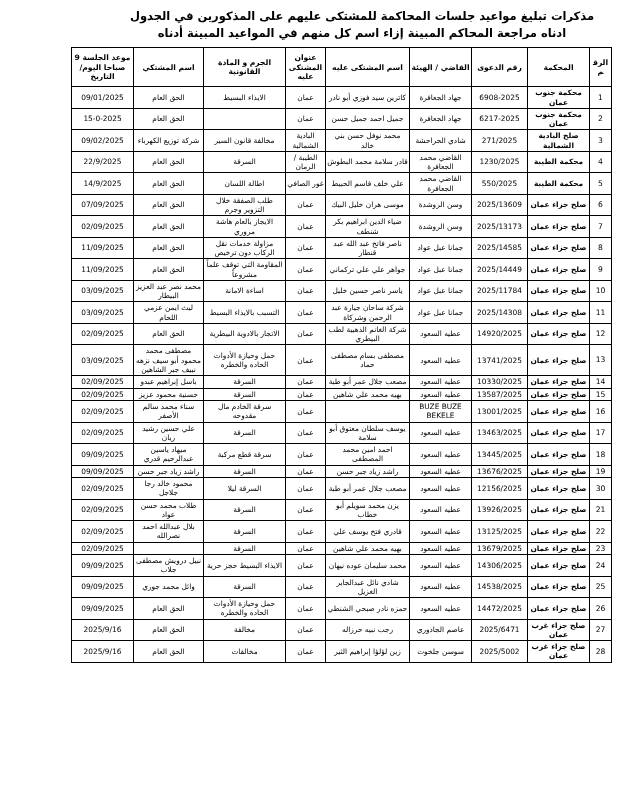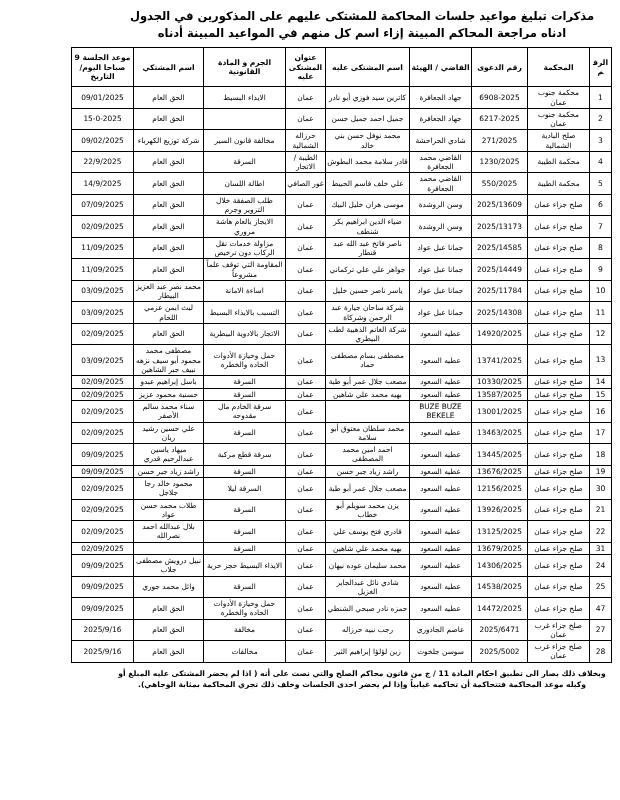--- a/index.html
+++ b/index.html
@@ -64,21 +64,21 @@
   col.c-plaintiff{ width: 70px; }
   col.c-date     { width: 62px; }
 
   td.cell-date, td.cell-caseno {
     direction: ltr;
     font-family: "DejaVu Sans", "Liberation Sans", sans-serif;
   }
   td.cell-idx {
     font-size: 7.6px;
   }
-  td.cell-court { font-weight: normal; }
+  td.cell-court { font-weight: bold; }
   .footer-note {
     margin-top: 4px;
     font-size: 7.6px;
     font-weight: bold;
     line-height: 1.5;
     text-align: center;
     padding: 1px 4px;
   }
 </style>
 </head>
@@ -135,32 +135,32 @@
           <td></td>
           <td>الحق العام</td>
           <td class="cell-date">15-0-2025</td>
         </tr>
         <tr>
           <td class="cell-idx">3</td>
           <td class="cell-court">صلح البادية الشمالية</td>
           <td class="cell-caseno">271/2025</td>
           <td>شادي الحراحشة</td>
           <td>محمد نوفل حسن بني خالد</td>
-          <td>حرزاله الشمالية</td>
+          <td>البادية الشمالية</td>
           <td>مخالفة قانون السير</td>
           <td>شركة توزيع الكهرباء</td>
           <td class="cell-date">09/02/2025</td>
         </tr>
         <tr>
           <td class="cell-idx">4</td>
           <td class="cell-court">محكمة الطيبة</td>
           <td class="cell-caseno">1230/2025</td>
           <td>القاضي محمد الجعافرة</td>
           <td>قادر سلامة محمد البطوش</td>
-          <td>الطيبة / الاتجار</td>
+          <td>الطيبة / الرمان</td>
           <td>السرقة</td>
           <td>الحق العام</td>
           <td class="cell-date">22/9/2025</td>
         </tr>
         <tr>
           <td class="cell-idx">5</td>
           <td class="cell-court">محكمة الطيبة</td>
           <td class="cell-caseno">550/2025</td>
           <td>القاضي محمد الجعافرة</td>
           <td>علي خلف قاسم الحبيط</td>
@@ -288,21 +288,21 @@
           <td>عمان</td>
           <td>سرقة الخادم مال مقدوحه</td>
           <td>سناء محمد سالم الأصفر</td>
           <td class="cell-date">02/09/2025</td>
         </tr>
         <tr>
           <td class="cell-idx">17</td>
           <td class="cell-court">صلح جزاء عمان</td>
           <td class="cell-caseno">13463/2025</td>
           <td>عطيه السعود</td>
-          <td>محمد سلطان معتوق أبو سلامة</td>
+          <td>يوسف سلطان معتوق أبو سلامة</td>
           <td>عمان</td>
           <td>السرقة</td>
           <td>علي حسين رشيد ريان</td>
           <td class="cell-date">02/09/2025</td>
         </tr>
         <tr>
           <td class="cell-idx">18</td>
           <td class="cell-court">صلح جزاء عمان</td>
           <td class="cell-caseno">13445/2025</td>
           <td>عطيه السعود</td>
@@ -350,21 +350,21 @@
           <td class="cell-court">صلح جزاء عمان</td>
           <td class="cell-caseno">13125/2025</td>
           <td>عطيه السعود</td>
           <td>قادري فتح يوسف علي</td>
           <td>عمان</td>
           <td>السرقة</td>
           <td>بلال عبدالله احمد نصرالله</td>
           <td class="cell-date">02/09/2025</td>
         </tr>
         <tr>
-          <td class="cell-idx">31</td>
+          <td class="cell-idx">23</td>
           <td class="cell-court">صلح جزاء عمان</td>
           <td class="cell-caseno">13679/2025</td>
           <td>عطيه السعود</td>
           <td>بهيه محمد علي شاهين</td>
           <td>عمان</td>
           <td>السرقة</td>
           <td></td>
           <td class="cell-date">02/09/2025</td>
         </tr>
         <tr>
@@ -383,21 +383,21 @@
           <td class="cell-court">صلح جزاء عمان</td>
           <td class="cell-caseno">14538/2025</td>
           <td>عطيه السعود</td>
           <td>شادي نائل عبدالجابر الغزيل</td>
           <td>عمان</td>
           <td>السرقة</td>
           <td>وائل محمد جوري</td>
           <td class="cell-date">09/09/2025</td>
         </tr>
         <tr>
-          <td class="cell-idx">47</td>
+          <td class="cell-idx">26</td>
           <td class="cell-court">صلح جزاء عمان</td>
           <td class="cell-caseno">14472/2025</td>
           <td>عطيه السعود</td>
           <td>حمزه نادر صبحي الشنطي</td>
           <td>عمان</td>
           <td>حمل وحيازة الأدوات الحاده والخطره</td>
           <td>الحق العام</td>
           <td class="cell-date">09/09/2025</td>
         </tr>
         <tr>
@@ -418,15 +418,14 @@
           <td>سوسن جلخوت</td>
           <td>زين لؤلؤا إبراهيم الثير</td>
           <td>عمان</td>
           <td>مخالفات</td>
           <td>الحق العام</td>
           <td class="cell-date">2025/9/16</td>
         </tr>
       </tbody>
   </table>
 
-  <div class="footer-note">وبخلاف ذلك يصار الى تطبيق احكام المادة 11 / ج من قانون محاكم الصلح والتي نصت على أنه ( اذا لم يحضر المشتكى عليه المبلغ أو وكيله موعد المحاكمة فتتحاكمة أن تحاكمه غيابياً وإذا لم يحضر احدى الجلسات وخلف ذلك تجري المحاكمة بمثابة الوجاهي).</div>
 
 </div>
 
 </body></html>

